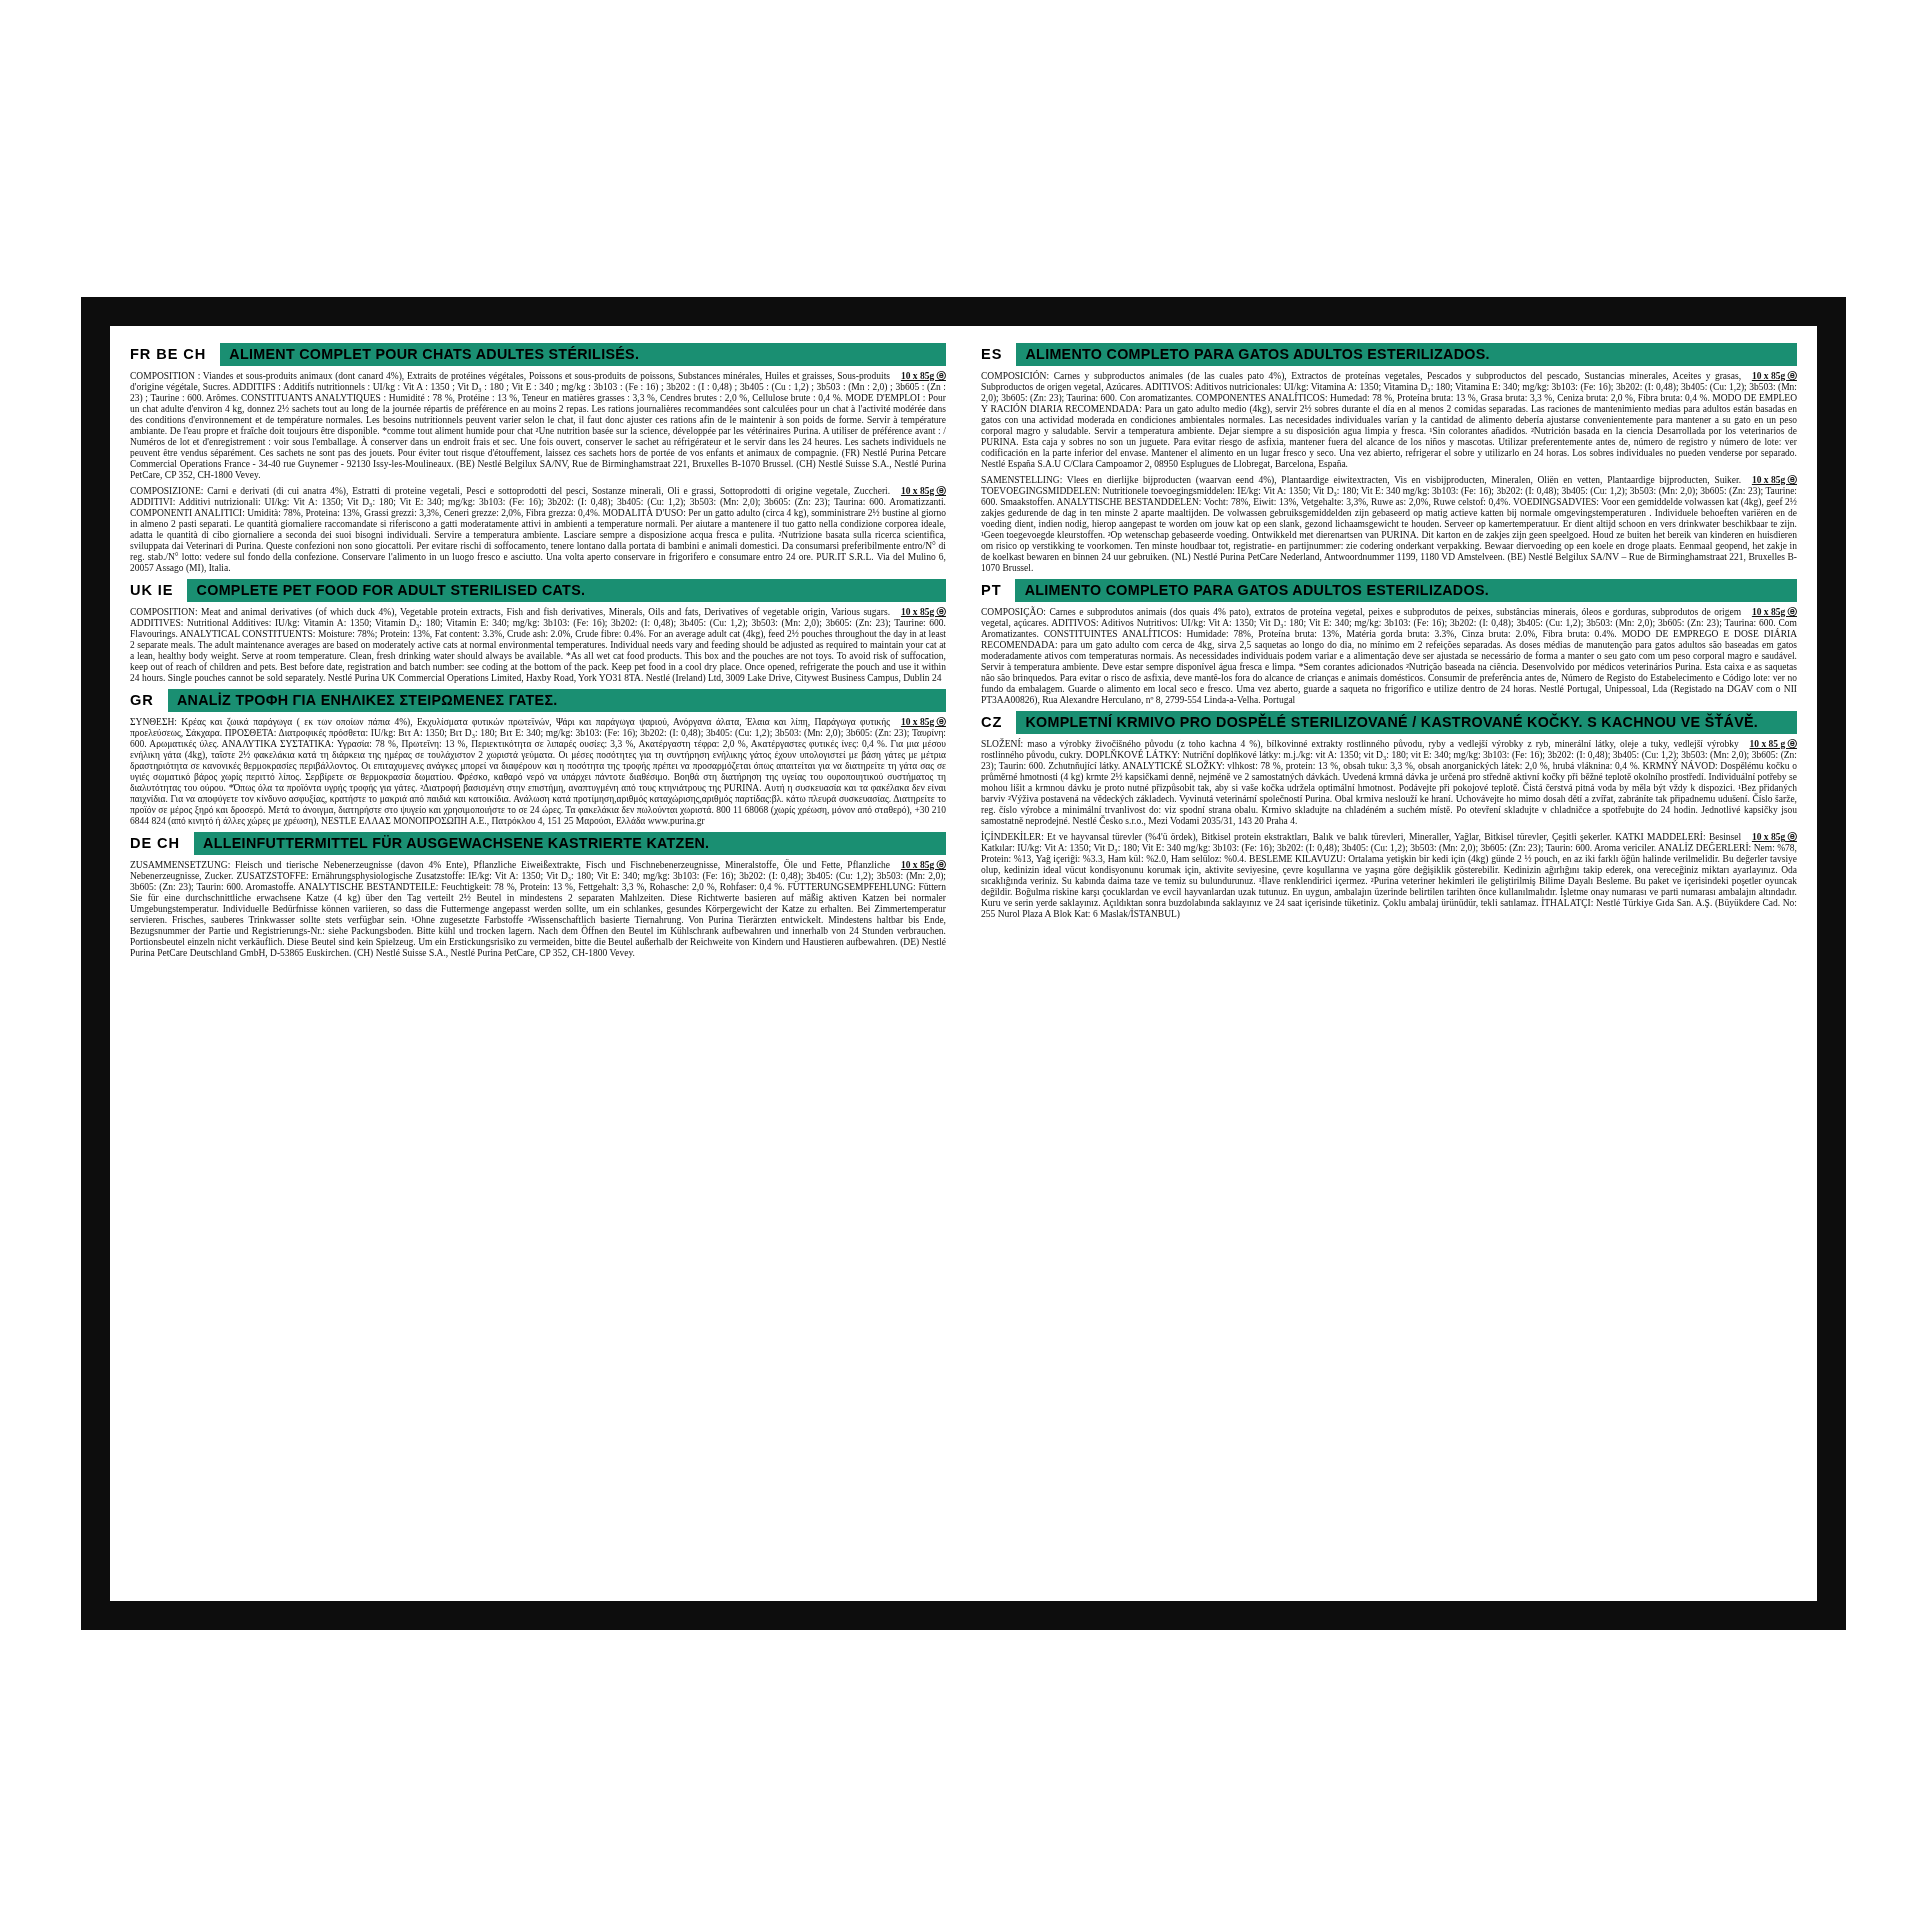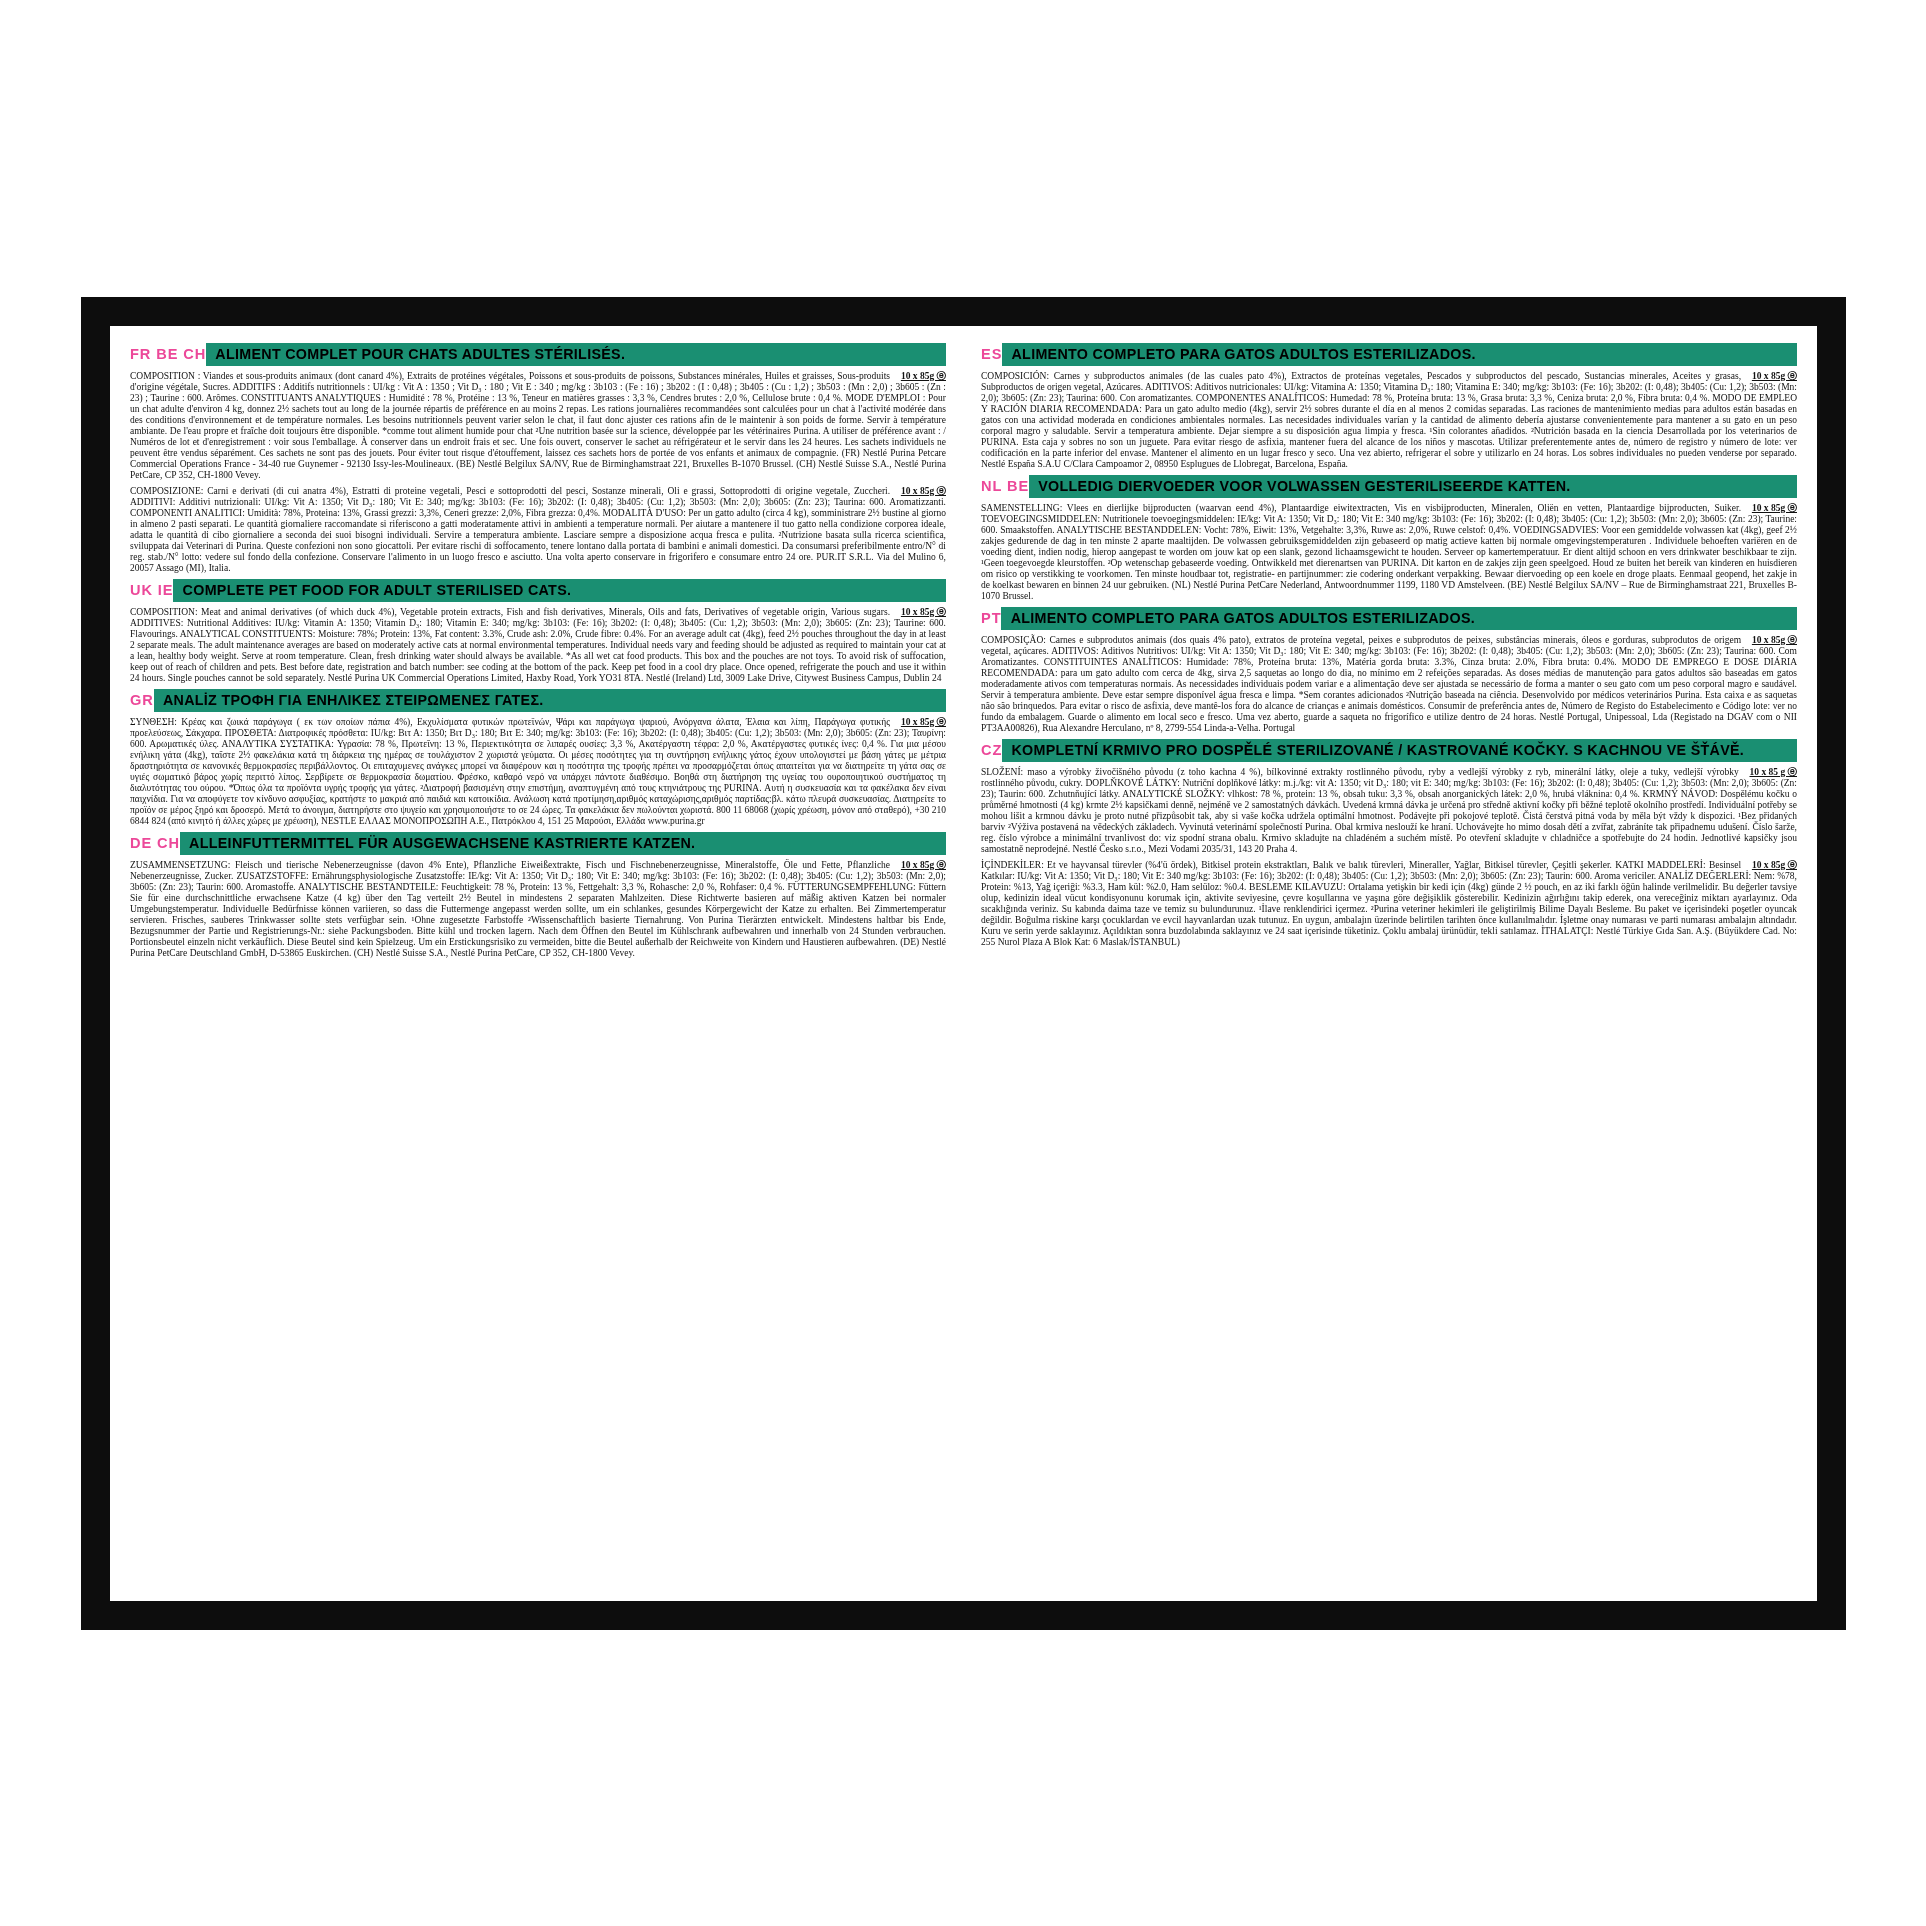--- a/index.html
+++ b/index.html
@@ -37,26 +37,26 @@
   }
   .block{ margin-bottom:5.4px; }
   .bar{
     display:flex;
     align-items:stretch;
     width:100%;
     height:23px;
     margin-bottom:4.6px;
   }
   .bar .lang{
-    color:#ec4899;
+    color:#000000;
     font-weight:bold;
     font-size:14.6px;
     letter-spacing:0.9px;
     line-height:23px;
-    padding-right:0;
+    padding-right:14px;
     white-space:nowrap;
     font-family:"Liberation Sans", sans-serif;
   }
   .bar .title{
     flex:1;
     background:#1a8f72;
     color:#000000;
     font-weight:bold;
     font-size:14.3px;
     letter-spacing:0.3px;
@@ -139,24 +139,20 @@
         <div class="block">
           <div class="bar">
             <span class="lang">ES</span>
             <span class="title">ALIMENTO COMPLETO PARA GATOS ADULTOS ESTERILIZADOS.</span>
           </div>
           <div class="body"><span class="inline-weight">10 x 85g ⓔ</span><span>COMPOSICIÓN: Carnes y subproductos animales (de las cuales pato 4%), Extractos de proteínas vegetales, Pescados y subproductos del pescado, Sustancias minerales, Aceites y grasas, Subproductos de origen vegetal, Azúcares. ADITIVOS: Aditivos nutricionales: UI/kg: Vitamina A: 1350; Vitamina D₃: 180; Vitamina E: 340; mg/kg: 3b103: (Fe: 16); 3b202: (I: 0,48); 3b405: (Cu: 1,2); 3b503: (Mn: 2,0); 3b605: (Zn: 23); Taurina: 600. Con aromatizantes. COMPONENTES ANALÍTICOS: Humedad: 78 %, Proteína bruta: 13 %, Grasa bruta: 3,3 %, Ceniza bruta: 2,0 %, Fibra bruta: 0,4 %. MODO DE EMPLEO Y RACIÓN DIARIA RECOMENDADA: Para un gato adulto medio (4kg), servir 2½ sobres durante el día en al menos 2 comidas separadas. Las raciones de mantenimiento medias para adultos están basadas en gatos con una actividad moderada en condiciones ambientales normales. Las necesidades individuales varían y la cantidad de alimento debería ajustarse convenientemente para mantener a su gato en un peso corporal magro y saludable. Servir a temperatura ambiente. Dejar siempre a su disposición agua limpia y fresca. ¹Sin colorantes añadidos. ²Nutrición basada en la ciencia Desarrollada por los veterinarios de PURINA. Esta caja y sobres no son un juguete. Para evitar riesgo de asfixia, mantener fuera del alcance de los niños y mascotas. Utilizar preferentemente antes de, número de registro y número de lote: ver codificación en la parte inferior del envase. Mantener el alimento en un lugar fresco y seco. Una vez abierto, refrigerar el sobre y utilizarlo en 24 horas. Los sobres individuales no pueden venderse por separado. Nestlé España S.A.U C/Clara Campoamor 2, 08950 Esplugues de Llobregat, Barcelona, España.</span></div>
           <div class="clear"></div>
         </div>
 
         <div class="block">
-          <div class="bar">
-            <span class="lang">NL BE</span>
-            <span class="title">VOLLEDIG DIERVOEDER VOOR VOLWASSEN GESTERILISEERDE KATTEN.</span>
-          </div>
           <div class="body"><span class="inline-weight">10 x 85g ⓔ</span><span>SAMENSTELLING: Vlees en dierlijke bijproducten (waarvan eend 4%), Plantaardige eiwitextracten, Vis en visbijproducten, Mineralen, Oliën en vetten, Plantaardige bijproducten, Suiker. TOEVOEGINGSMIDDELEN: Nutritionele toevoegingsmiddelen: IE/kg: Vit A: 1350; Vit D₃: 180; Vit E: 340 mg/kg: 3b103: (Fe: 16); 3b202: (I: 0,48); 3b405: (Cu: 1,2); 3b503: (Mn: 2,0); 3b605: (Zn: 23); Taurine: 600. Smaakstoffen. ANALYTISCHE BESTANDDELEN: Vocht: 78%, Eiwit: 13%, Vetgehalte: 3,3%, Ruwe as: 2,0%, Ruwe celstof: 0,4%. VOEDINGSADVIES: Voor een gemiddelde volwassen kat (4kg), geef 2½ zakjes gedurende de dag in ten minste 2 aparte maaltijden. De volwassen gebruiksgemiddelden zijn gebaseerd op matig actieve katten bij normale omgevingstemperaturen . Individuele behoeften variëren en de voeding dient, indien nodig, hierop aangepast te worden om jouw kat op een slank, gezond lichaamsgewicht te houden. Serveer op kamertemperatuur. Er dient altijd schoon en vers drinkwater beschikbaar te zijn. ¹Geen toegevoegde kleurstoffen. ²Op wetenschap gebaseerde voeding. Ontwikkeld met dierenartsen van PURINA. Dit karton en de zakjes zijn geen speelgoed. Houd ze buiten het bereik van kinderen en huisdieren om risico op verstikking te voorkomen. Ten minste houdbaar tot, registratie- en partijnummer: zie codering onderkant verpakking. Bewaar diervoeding op een koele en droge plaats. Eenmaal geopend, het zakje in de koelkast bewaren en binnen 24 uur gebruiken. (NL) Nestlé Purina PetCare Nederland, Antwoordnummer 1199, 1180 VD Amstelveen. (BE) Nestlé Belgilux SA/NV – Rue de Birminghamstraat 221, Bruxelles B-1070 Brussel.</span></div>
           <div class="clear"></div>
         </div>
 
         <div class="block">
           <div class="bar">
             <span class="lang">PT</span>
             <span class="title">ALIMENTO COMPLETO PARA GATOS ADULTOS ESTERILIZADOS.</span>
           </div>
           <div class="body"><span class="inline-weight">10 x 85g ⓔ</span><span>COMPOSIÇÃO: Carnes e subprodutos animais (dos quais 4% pato), extratos de proteína vegetal, peixes e subprodutos de peixes, substâncias minerais, óleos e gorduras, subprodutos de origem vegetal, açúcares. ADITIVOS: Aditivos Nutritivos: UI/kg: Vit A: 1350; Vit D₃: 180; Vit E: 340; mg/kg: 3b103: (Fe: 16); 3b202: (I: 0,48); 3b405: (Cu: 1,2); 3b503: (Mn: 2,0); 3b605: (Zn: 23); Taurina: 600. Com Aromatizantes. CONSTITUINTES ANALÍTICOS: Humidade: 78%, Proteína bruta: 13%, Matéria gorda bruta: 3.3%, Cinza bruta: 2.0%, Fibra bruta: 0.4%. MODO DE EMPREGO E DOSE DIÁRIA RECOMENDADA: para um gato adulto com cerca de 4kg, sirva 2,5 saquetas ao longo do dia, no mínimo em 2 refeições separadas. As doses médias de manutenção para gatos adultos são baseadas em gatos moderadamente ativos com temperaturas normais. As necessidades individuais podem variar e a alimentação deve ser ajustada se necessário de forma a manter o seu gato com um peso corporal magro e saudável. Servir à temperatura ambiente. Deve estar sempre disponível água fresca e limpa. *Sem corantes adicionados ²Nutrição baseada na ciência. Desenvolvido por médicos veterinários Purina. Esta caixa e as saquetas não são brinquedos. Para evitar o risco de asfixia, deve mantê-los fora do alcance de crianças e animais domésticos. Consumir de preferência antes de, Número de Registo do Estabelecimento e Código lote: ver no fundo da embalagem. Guarde o alimento em local seco e fresco. Uma vez aberto, guarde a saqueta no frigorífico e utilize dentro de 24 horas. Nestlé Portugal, Unipessoal, Lda (Registado na DGAV com o NII PT3AA00826), Rua Alexandre Herculano, nº 8, 2799-554 Linda-a-Velha. Portugal</span></div>

